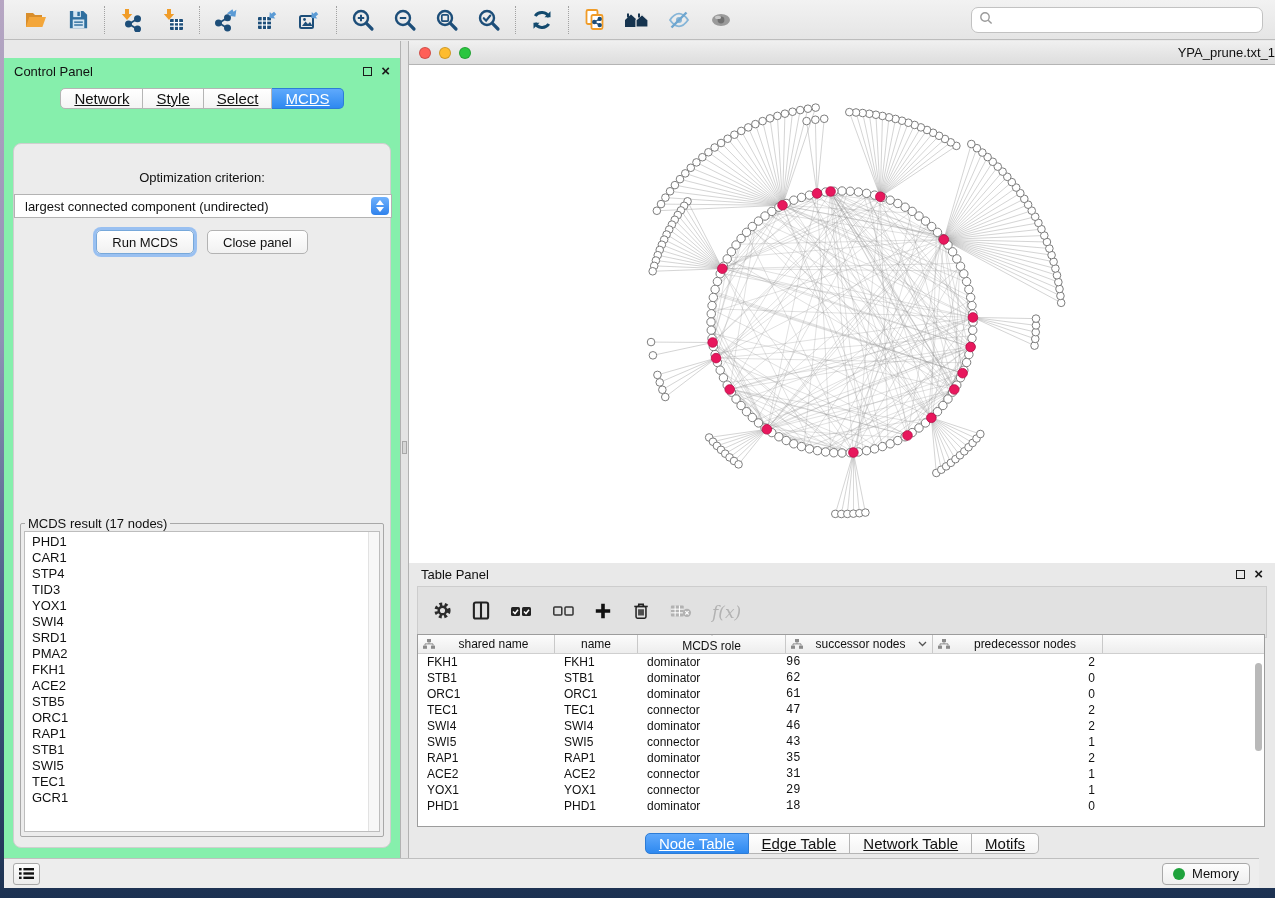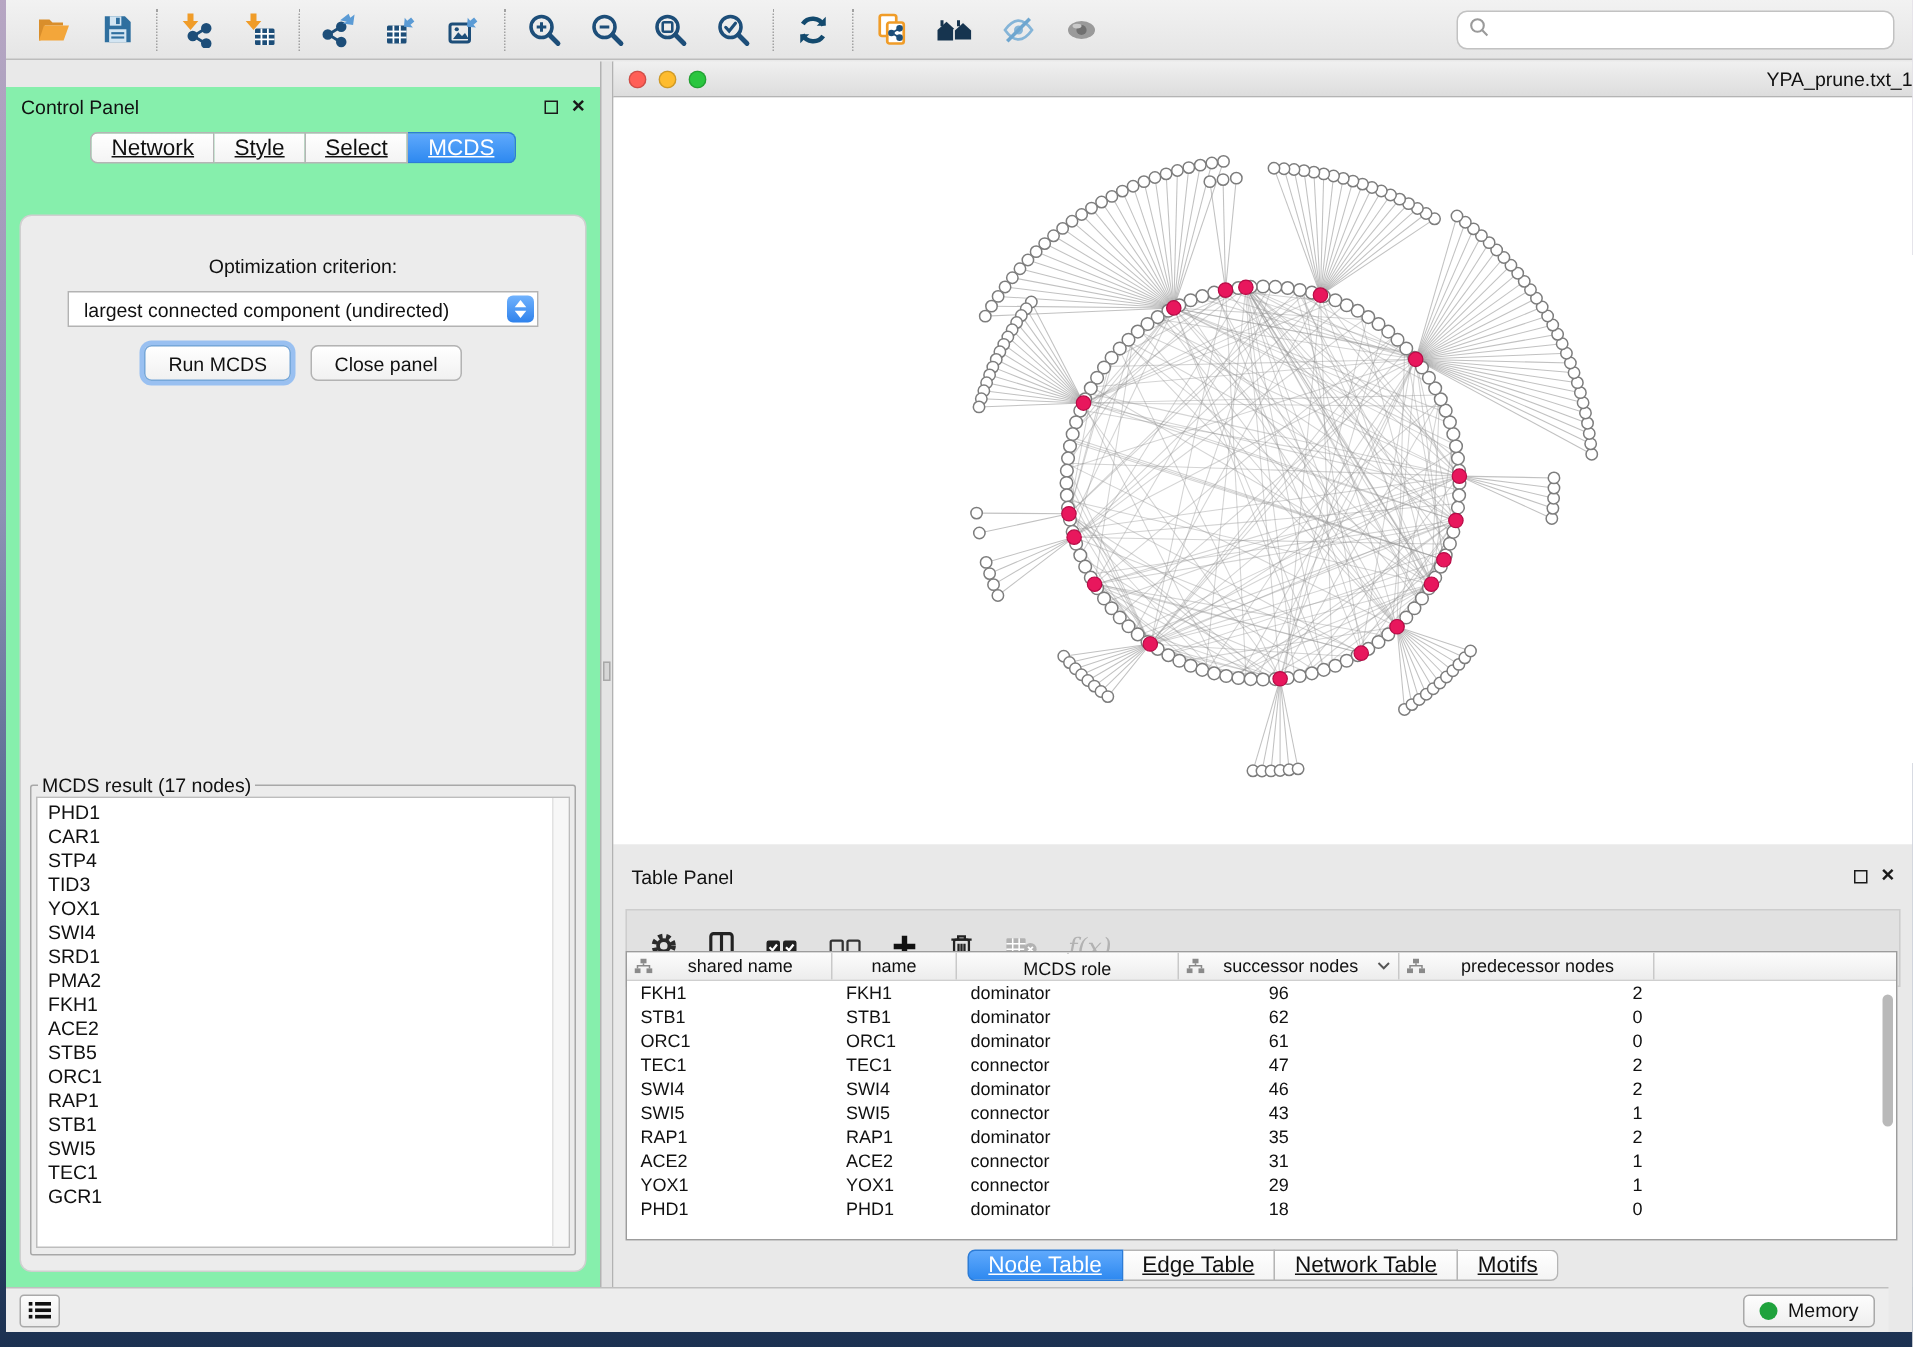--- a/index.html
+++ b/index.html
@@ -28,21 +28,21 @@
   .close-ico { font-weight:bold; font-size:15px; line-height:10px; color:#1a1a1a; }
   .cp-tabs { position:relative; z-index:2; display:flex; justify-content:center; margin-top:4px; }
   .seg { height:21px; padding:0 13px; display:flex; align-items:center; font-size:15px;
          background:linear-gradient(#fff,#f4f4f4); border:1px solid #b5b5b5; border-left:none; color:#111;text-decoration:underline; }
   .seg:first-child { border-left:1px solid #b5b5b5; border-radius:5px 0 0 5px; }
   .seg:last-child { border-radius:0 5px 5px 0; }
   .seg.sel { background:linear-gradient(#5fa9fc,#2e89f0); color:#fff; border-color:#2d7cd6; }
   .cp-body { position:absolute; left:9px; right:9px; top:85px; bottom:10px;
              background:#ececec; border:1px solid #cfcfcf; border-radius:8px; }
   .opt-label { margin-top:26px; text-align:center; font-size:13px; }
-  .mcds-select { margin:9px auto 0; width:314px; height:24px; background:#fff; border:1px solid #b3b3b3;
+  .mcds-select { margin:9px auto 0; width:378px; height:24px; background:#fff; border:1px solid #b3b3b3;
                  border-radius:0; display:flex; align-items:center; font-size:13px; padding-left:10px; position:relative; }
   .stepper { position:absolute; right:2px; top:2px; bottom:2px; width:18px; border-radius:4px;
              background:linear-gradient(#70b2fd,#2f82ec); display:flex; flex-direction:column;
              align-items:center; justify-content:center; gap:2px; }
   .btn-row { display:flex; justify-content:center; gap:13px; margin-top:12px; }
   .btn { height:24px; padding:0 15px; background:linear-gradient(#ffffff,#f1f1f1); border:1px solid #b3b3b3;
          border-radius:5px; font-size:13px; display:flex; align-items:center; color:#111; }
   .btn.focus { box-shadow:0 0 0 3px rgba(98,163,245,.6); border-color:#77a8da; }
   .result-fieldset { position:absolute; left:6px; right:6px; top:372px; bottom:10px;
                      border:1px solid #a8a8a8; border-radius:2px; background:transparent; }
@@ -63,37 +63,37 @@
   .net-window { position:absolute; left:0; top:0; right:0; height:522px; }
   .net-titlebar { height:24px; background:linear-gradient(#f0f0f0,#dddddd); border-bottom:1px solid #b4b4b4;
                   display:flex; align-items:center; padding:0 10px; position:relative; }
   .traffic { display:flex; gap:8px; z-index:2; }
   .tl { width:12px; height:12px; border-radius:50%; border:0.5px solid rgba(0,0,0,.18); }
   .net-title { position:absolute; left:0; right:0; text-align:right; font-size:13px; }
   .net-canvas { position:absolute; left:0; top:24px; right:0; bottom:0; background:#fff; overflow:hidden; }
 
   
   .table-panel { position:absolute; left:0; top:522px; right:0; bottom:0; background:#e9e9e9; }
-  .tp-header { height:42px; display:flex; align-items:center; padding:0 12px; font-size:13px; }
+  .tp-header { height:22px; display:flex; align-items:center; padding:0 12px; font-size:13px; }
   .tp-toolbar { margin:1px 8px 0 8px; height:52px; background:#e1e1e1; border:1px solid #cdcdcd;
                 display:flex; align-items:center; gap:20px; padding:0 15px; }
   .fx { font-family:"DejaVu Serif","Liberation Serif",serif; font-style:italic; font-size:17px; color:#b2b2b2; }
   .node-table { position:absolute; left:8px; right:10px; top:71px; bottom:31px; background:#fff;
                 border:1px solid #9c9c9c; overflow:hidden; }
   .thead { display:flex; height:19px; background:linear-gradient(#fcfcfc,#ededed);
            border-bottom:1px solid #cfcfcf; font-size:12px; }
   .hcell { display:flex; align-items:center; gap:3px; border-right:1px solid #c9c9c9; padding:0 5px; height:100%; }
   .hcell .lbl { flex:1; text-align:center; white-space:nowrap; }
   .c0 { width:137px; } .c1 { width:83px; } .c2 { width:148px;flex-direction:column; } .c3 { width:147px; } .c4 { width:170px; }
   .hfill { flex:1; border-right:none; }
   .tbody { position:relative; }
   .trow { display:flex; height:16px; align-items:center; font-size:12px; }
   .tcell { overflow:hidden; white-space:nowrap; }
   .tcell.c0 { padding-left:9px; } .tcell.c1 { padding-left:9px; } .tcell.c2 { padding-left:9px; }
-  .tcell.c3 { text-align:center; padding-right:14px; } .tcell.c4 { text-align:right; padding-right:8px; }
+  .tcell.c3 { text-align:left; padding-right:14px;font-family:Liberation Mono, monospace; } .tcell.c4 { text-align:right; padding-right:8px; }
   .vthumb { position:absolute; right:2px; top:28px; width:7px; height:88px; background:#b9b9b9; border-radius:4px; }
   .tp-tabs { position:absolute; left:0; right:0; bottom:4px; display:flex; justify-content:center; }
 
   
   .statusbar { position:absolute; left:0; right:16px; bottom:0; height:30px; background:#ededed;
                border-top:1px solid #bfbfbf; display:flex; align-items:center; padding:0 9px; }
   .list-btn { width:27px; height:22px; background:linear-gradient(#fdfdfd,#ececec); border:1px solid #a9a9a9;
               border-radius:3px; display:flex; align-items:center; justify-content:center; }
   .memory-btn { margin-left:auto; height:22px; padding:0 10px; background:linear-gradient(#fdfdfd,#efefef);
                 border:1px solid #a9a9a9; border-radius:4px; display:flex; align-items:center; gap:7px; font-size:13px; }

